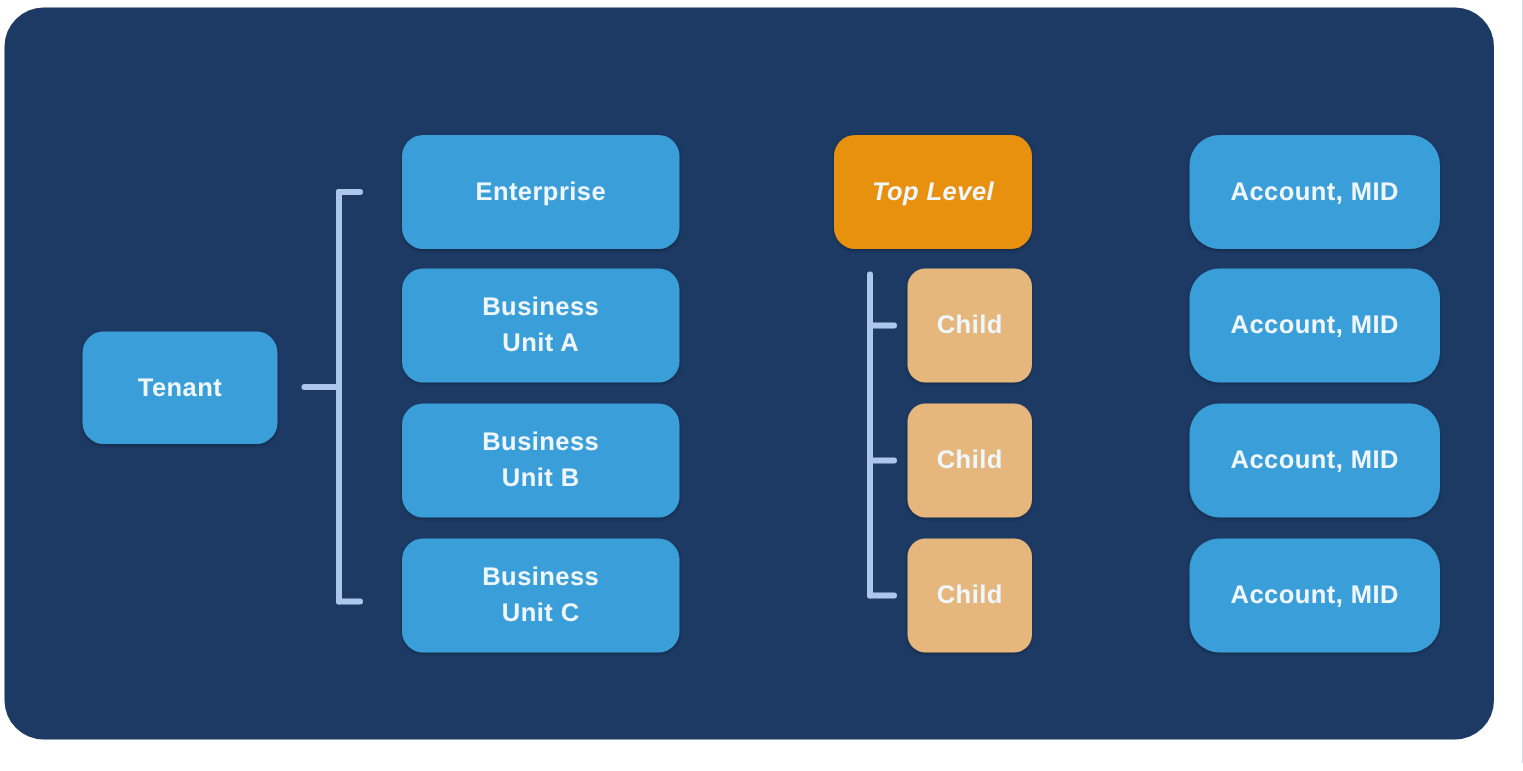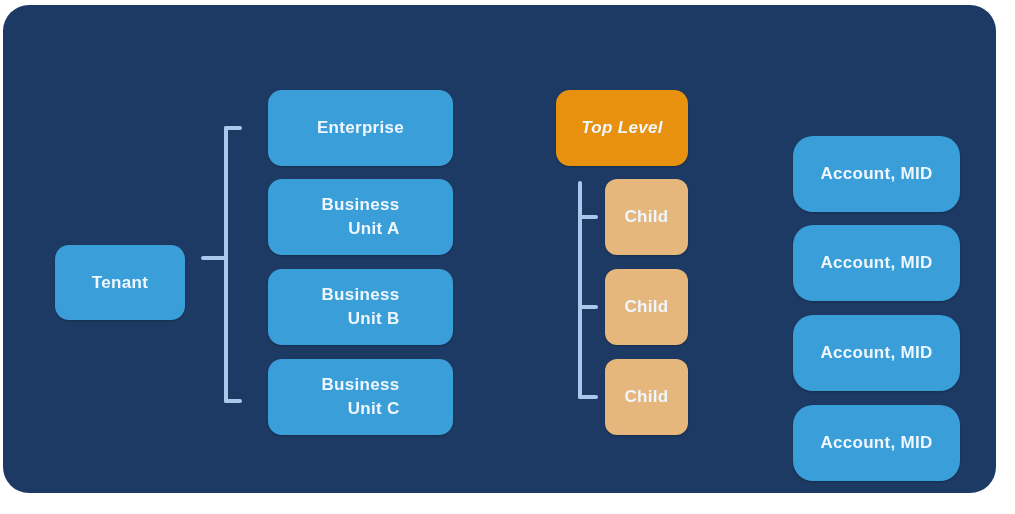--- a/index.html
+++ b/index.html
@@ -22,33 +22,33 @@
     width: 993px;
     height: 488px;
     background: var(--navy, #1d3a64);
     border-radius: 26px;
   }
   .node {
     position: absolute;
     display: flex;
     align-items: center;
     justify-content: center;
-    text-align: right;
+    text-align: center;
     white-space: pre-line;
     font-weight: bold;
     font-size: 17px;
     letter-spacing: 0.3px;
     line-height: 1.4;
     color: var(--text, #eff6fd);
     box-shadow: 0 1px 2px rgba(0,0,0,0.25);
   }
   .node.blue   { background: var(--blue, #3a9fd9); border-radius: 14px; }
   .node.orange { background: var(--orange, #e8910e); border-radius: 14px; font-style: italic; }
   .node.tan    { background: var(--tan, #e6b77c); border-radius: 12px; }
-  .node.pill   { border-radius: 20px; margin-top: 46px; }
+  .node.pill   { border-radius: 20px; }
   .line {
     position: absolute;
     background: var(--connector, #abc8ec);
     border-radius: 2px;
   }
 </style>
 </head>
 <body>
 
 <div class="stage">
@@ -57,21 +57,21 @@
     <div class="line" style="left:221px; top:121px; width:4px; height:277px;"></div>
     <div class="line" style="left:221px; top:121px; width:18px; height:4px;"></div>
     <div class="line" style="left:221px; top:394px; width:18px; height:4px;"></div>
     <div class="line" style="left:198px; top:251px; width:27px; height:4px;"></div>
 
     <div class="line" style="left:575px; top:176px; width:4px; height:218px;"></div>
     <div class="line" style="left:575px; top:210px; width:20px; height:4px;"></div>
     <div class="line" style="left:575px; top:300px; width:20px; height:4px;"></div>
     <div class="line" style="left:575px; top:390px; width:20px; height:4px;"></div>
 
-    <div class="node blue" style="left:52px; top:216px; width:130px; height:75px;margin-top:24px;">Tenant</div>
+    <div class="node blue" style="left:52px; top:216px; width:130px; height:75px;">Tenant</div>
 
     <div class="node blue" style="left:265px; top:85px; width:185px; height:76px;">Enterprise</div>
     <div class="node blue" style="left:265px; top:174px; width:185px; height:76px;">Business
 Unit A</div>
     <div class="node blue" style="left:265px; top:264px; width:185px; height:76px;">Business
 Unit B</div>
     <div class="node blue" style="left:265px; top:354px; width:185px; height:76px;">Business
 Unit C</div>
 
     <div class="node orange" style="left:553px; top:85px; width:132px; height:76px;">Top Level</div>

